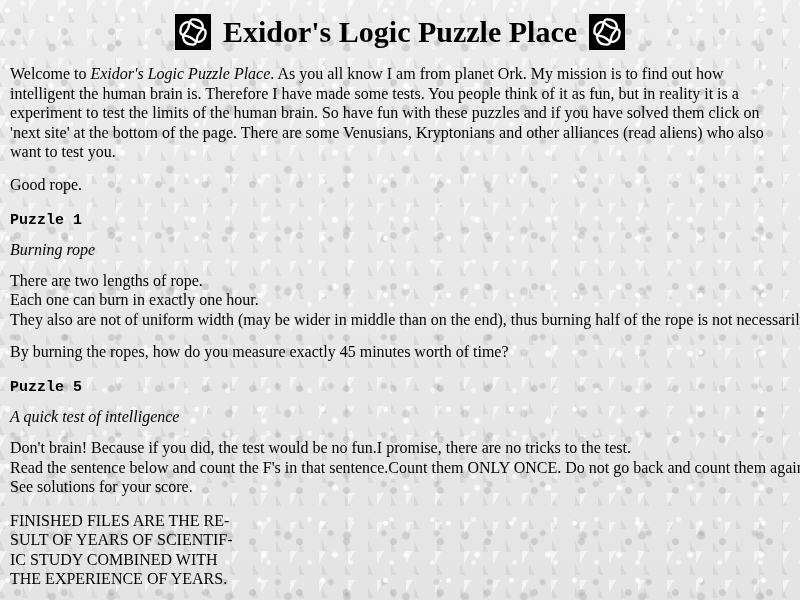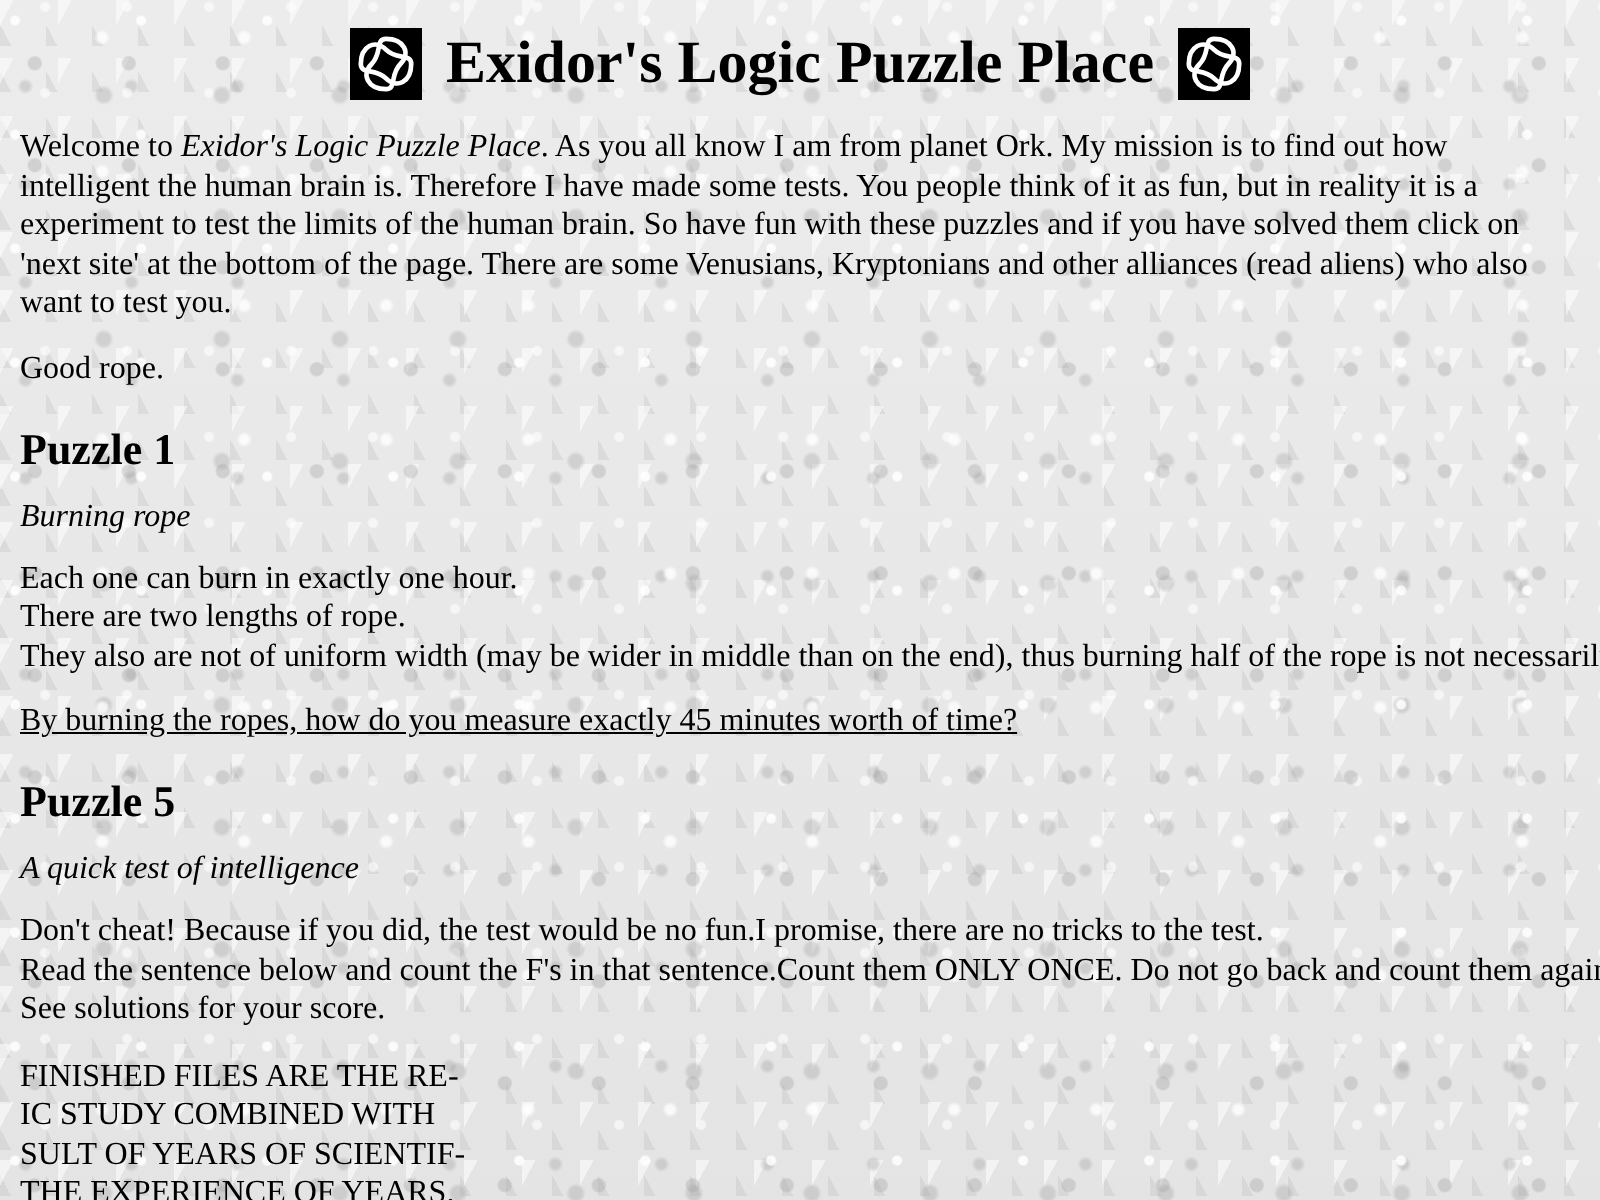--- a/index.html
+++ b/index.html
@@ -55,40 +55,39 @@
   p.intro {
     margin: 12px 0 0 0;
     line-height: 1.22;
     text-align: left;
     font-family: Liberation Serif, serif;
   }
   p.goodluck {
     margin: 14px 0 0 0;
   }
   h2.puzzle-heading {
-    font-family: Liberation Serif, serif;
-    font-size: 22px;
+    font-family: Liberation Mono, monospace;
+    font-size: 15px;
     font-weight: bold;
     margin: 18px 0 0 0;
   }
   p.subtitle {
     font-style: italic;
     margin: 12px 0 0 0;
     font-size: 16px;
   }
   .lines {
     margin: 12px 0 0 0;
     line-height: 1.22;
   }
   .lines div {
     white-space: nowrap;
   }
   p.question {
     margin: 14px 0 0 0;
-    text-decoration: underline;
   }
   .block-lines {
     margin: 14px 0 0 0;
     line-height: 1.22;
   }
   em.sitename {
     font-style: italic;
   }
 </style>
 </head>
@@ -122,33 +121,33 @@
     </svg>
   </div>
 
   <p class="intro"><span>Welcome to </span><em class="sitename">Exidor's Logic Puzzle Place</em><span>. As you all know I am from planet Ork. My mission is to find out how intelligent the human brain is. Therefore I have made some tests. You people think of it as fun, but in reality it is a experiment to test the limits of the human brain. So have fun with these puzzles and if you have solved them click on 'next site' at the bottom of the page. There are some Venusians, Kryptonians and other alliances (read aliens) who also want to test you.</span></p>
 
   <p class="goodluck">Good rope.</p>
 
   <h2 class="puzzle-heading">Puzzle 1</h2>
   <p class="subtitle">Burning rope</p>
   <div class="lines">
+    <div>There are two lengths of rope.</div>
     <div>Each one can burn in exactly one hour.</div>
-    <div>There are two lengths of rope.</div>
     <div>They also are not of uniform width (may be wider in middle than on the end), thus burning half of the rope is not necessarily 1/2 hour.</div>
   </div>
   <p class="question">By burning the ropes, how do you measure exactly 45 minutes worth of time?</p>
 
   <h2 class="puzzle-heading">Puzzle 5</h2>
   <p class="subtitle">A quick test of intelligence</p>
   <div class="lines">
-    <div>Don't cheat! Because if you did, the test would be no fun.I promise, there are no tricks to the test.</div>
+    <div>Don't brain! Because if you did, the test would be no fun.I promise, there are no tricks to the test.</div>
     <div>Read the sentence below and count the F's in that sentence.Count them ONLY ONCE. Do not go back and count them again.</div>
     <div>See solutions for your score.</div>
   </div>
   <div class="block-lines">
     <div>FINISHED FILES ARE THE RE-</div>
+    <div>SULT OF YEARS OF SCIENTIF-</div>
     <div>IC STUDY COMBINED WITH</div>
-    <div>SULT OF YEARS OF SCIENTIF-</div>
     <div>THE EXPERIENCE OF YEARS.</div>
   </div>
 
 </div>
 
 </body></html>

